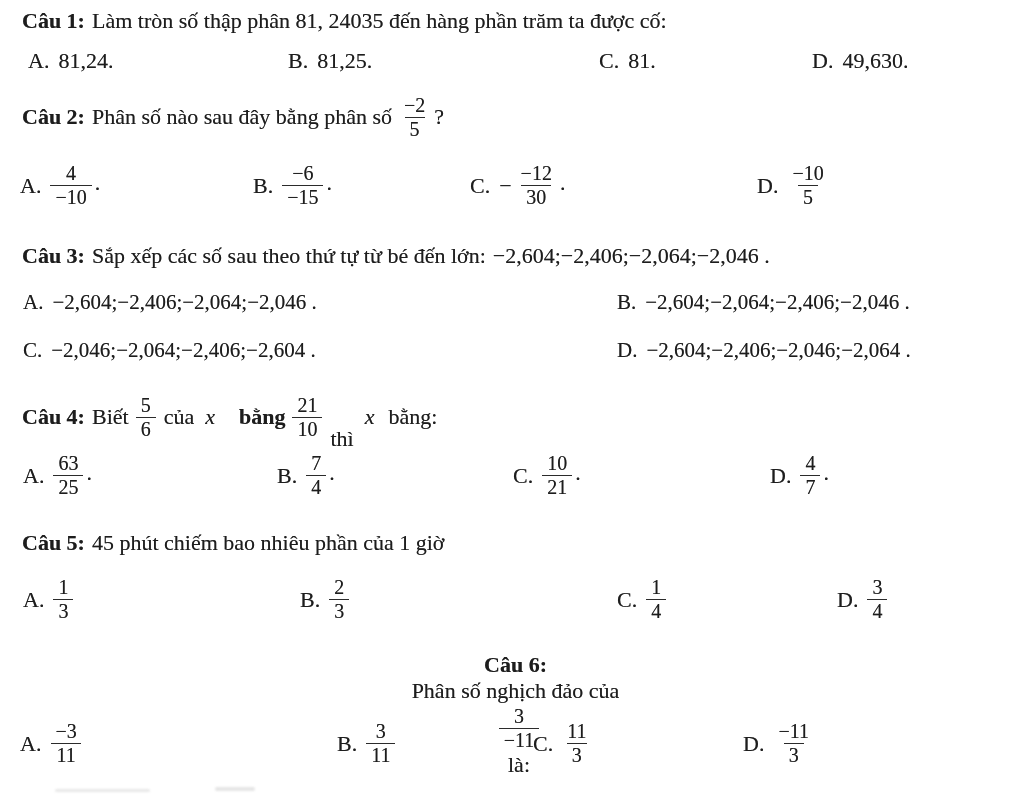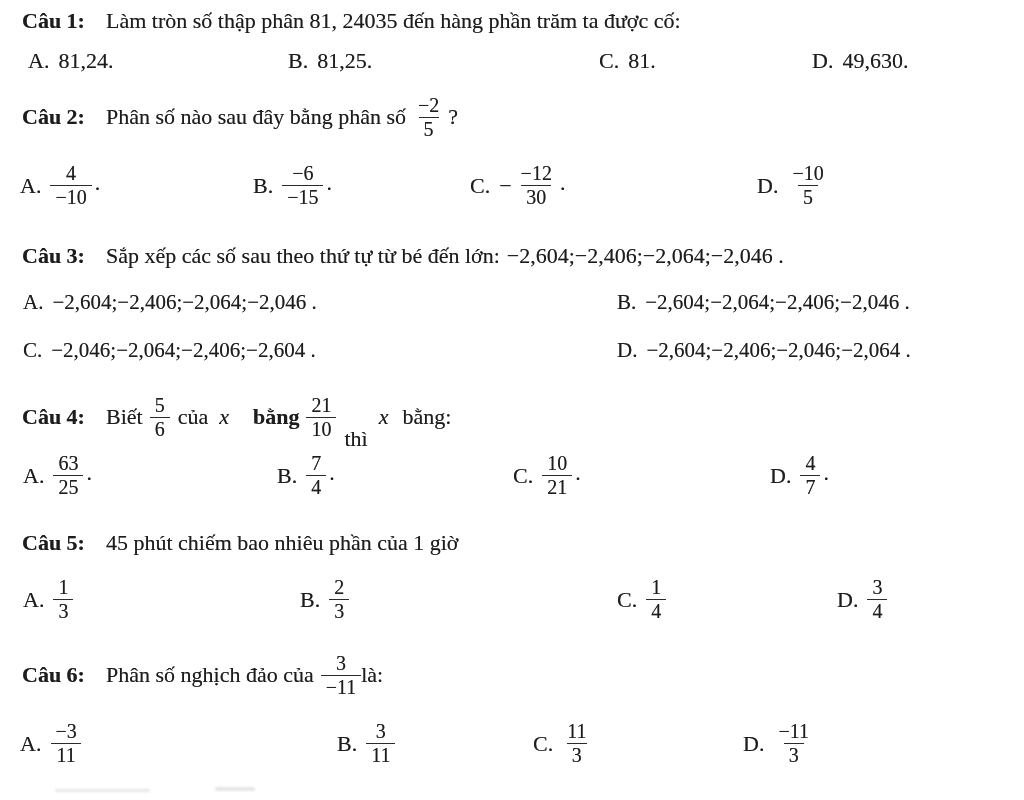--- a/index.html
+++ b/index.html
@@ -10,21 +10,21 @@
     overflow:hidden;
     font-family:"Liberation Serif","DejaVu Serif",serif;
     color:#1d1d1d;
     text-shadow:0 0 0.6px rgba(25,25,25,0.55);
   }
   .qtitle{
     position:absolute;left:22px;right:8px;
     display:flex;align-items:center;
     font-size:22px;line-height:1.2;white-space:nowrap;
   }
-  .qlabel{font-weight:bold;margin-right:21px;}
+  .qlabel{font-weight:bold;margin-right:7px;}
   .qtext{margin-right:7px;}
   .frac{
     display:inline-flex;flex-direction:column;align-items:center;
     font-size:20px;line-height:1.15;vertical-align:middle;
   }
   .frac .num{padding:0 5px;}
   .frac .den{padding:0 5px;border-top:1.6px solid #2b2b2b;}
   .var{font-style:italic;padding:0 4px;}
   .opts{
     position:absolute;left:0;right:0;
@@ -216,21 +216,21 @@
     </div>
     <div class="opt">
       <span class="key">D.</span>
       <span class="frac">
         <span class="num">3</span>
         <span class="den">4</span>
       </span>
     </div>
   </div>
 
-  <div class="qtitle" style="top:652px;">
+  <div class="qtitle" style="top:652px;flex-direction:column;">
     <span class="qlabel">Câu 6:</span>
     <span class="qtext">Phân số nghịch đảo của</span>
     <span class="frac">
       <span class="num">3</span>
       <span class="den">−11</span>
     </span>
     <span style="margin-left:0;">là:</span>
   </div>
   <div class="opts" style="top:720px;padding-left:20px;grid-template-columns:317px 196px 210px auto;">
     <div class="opt">

